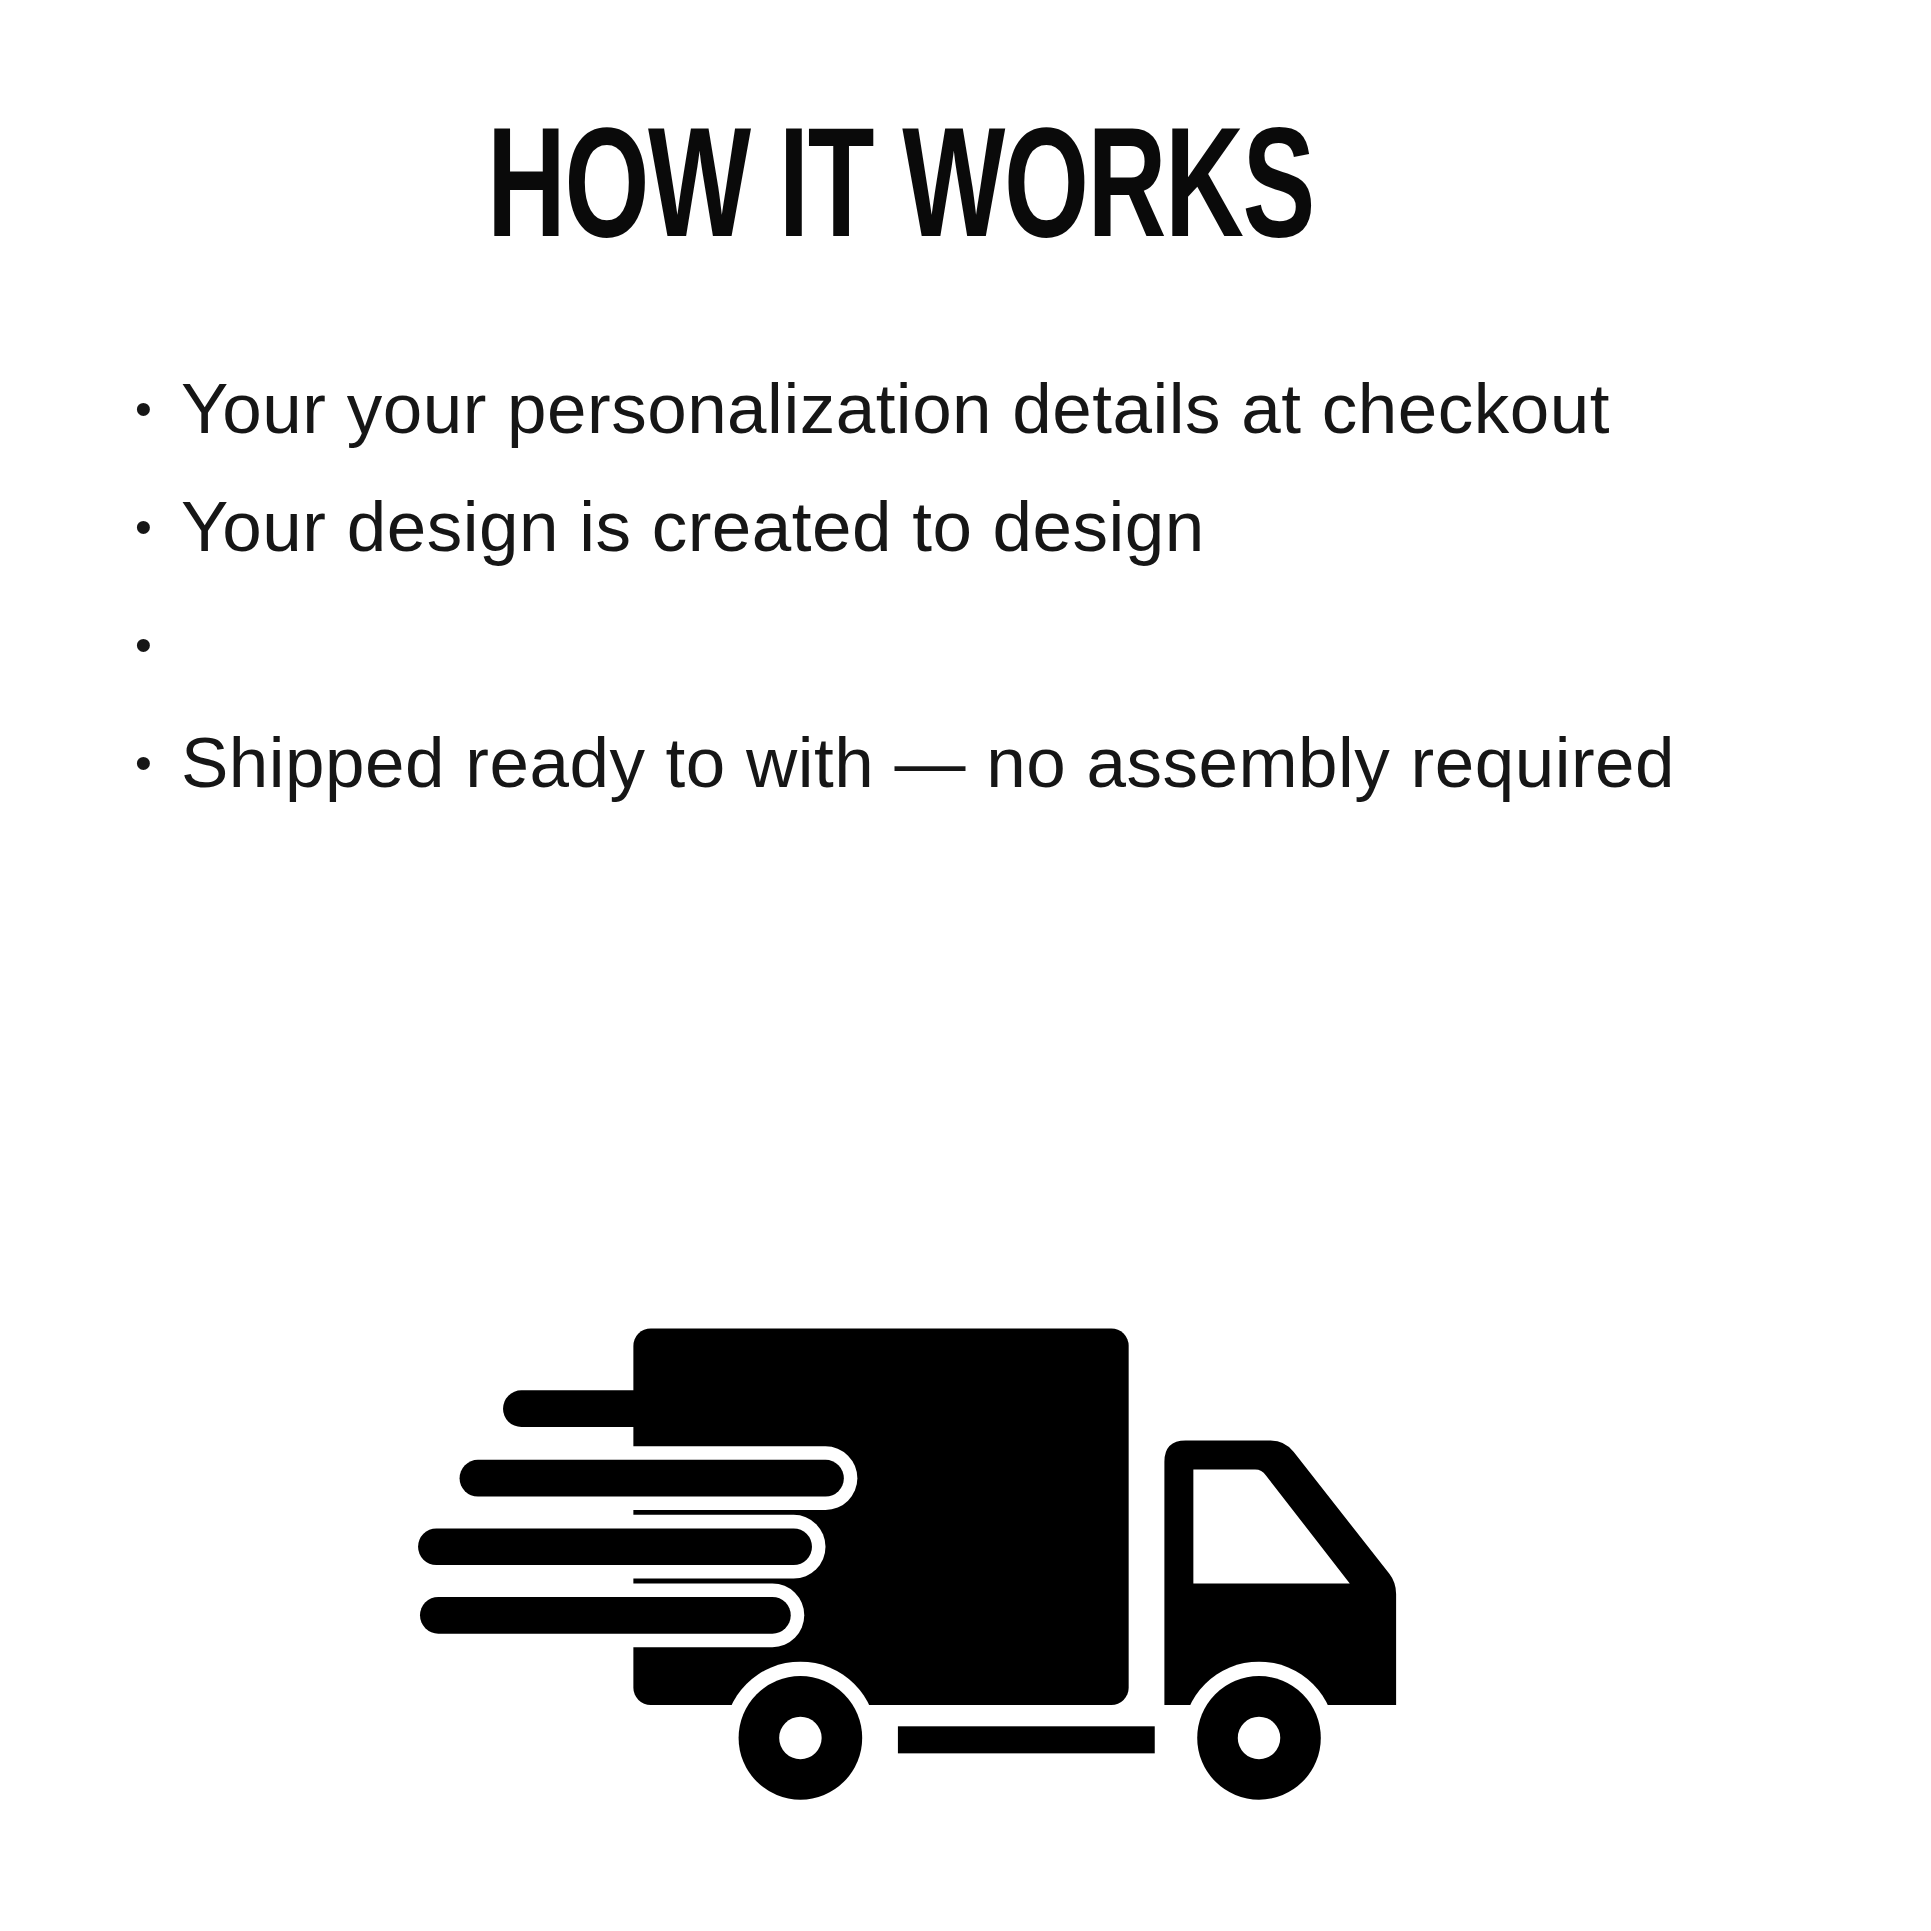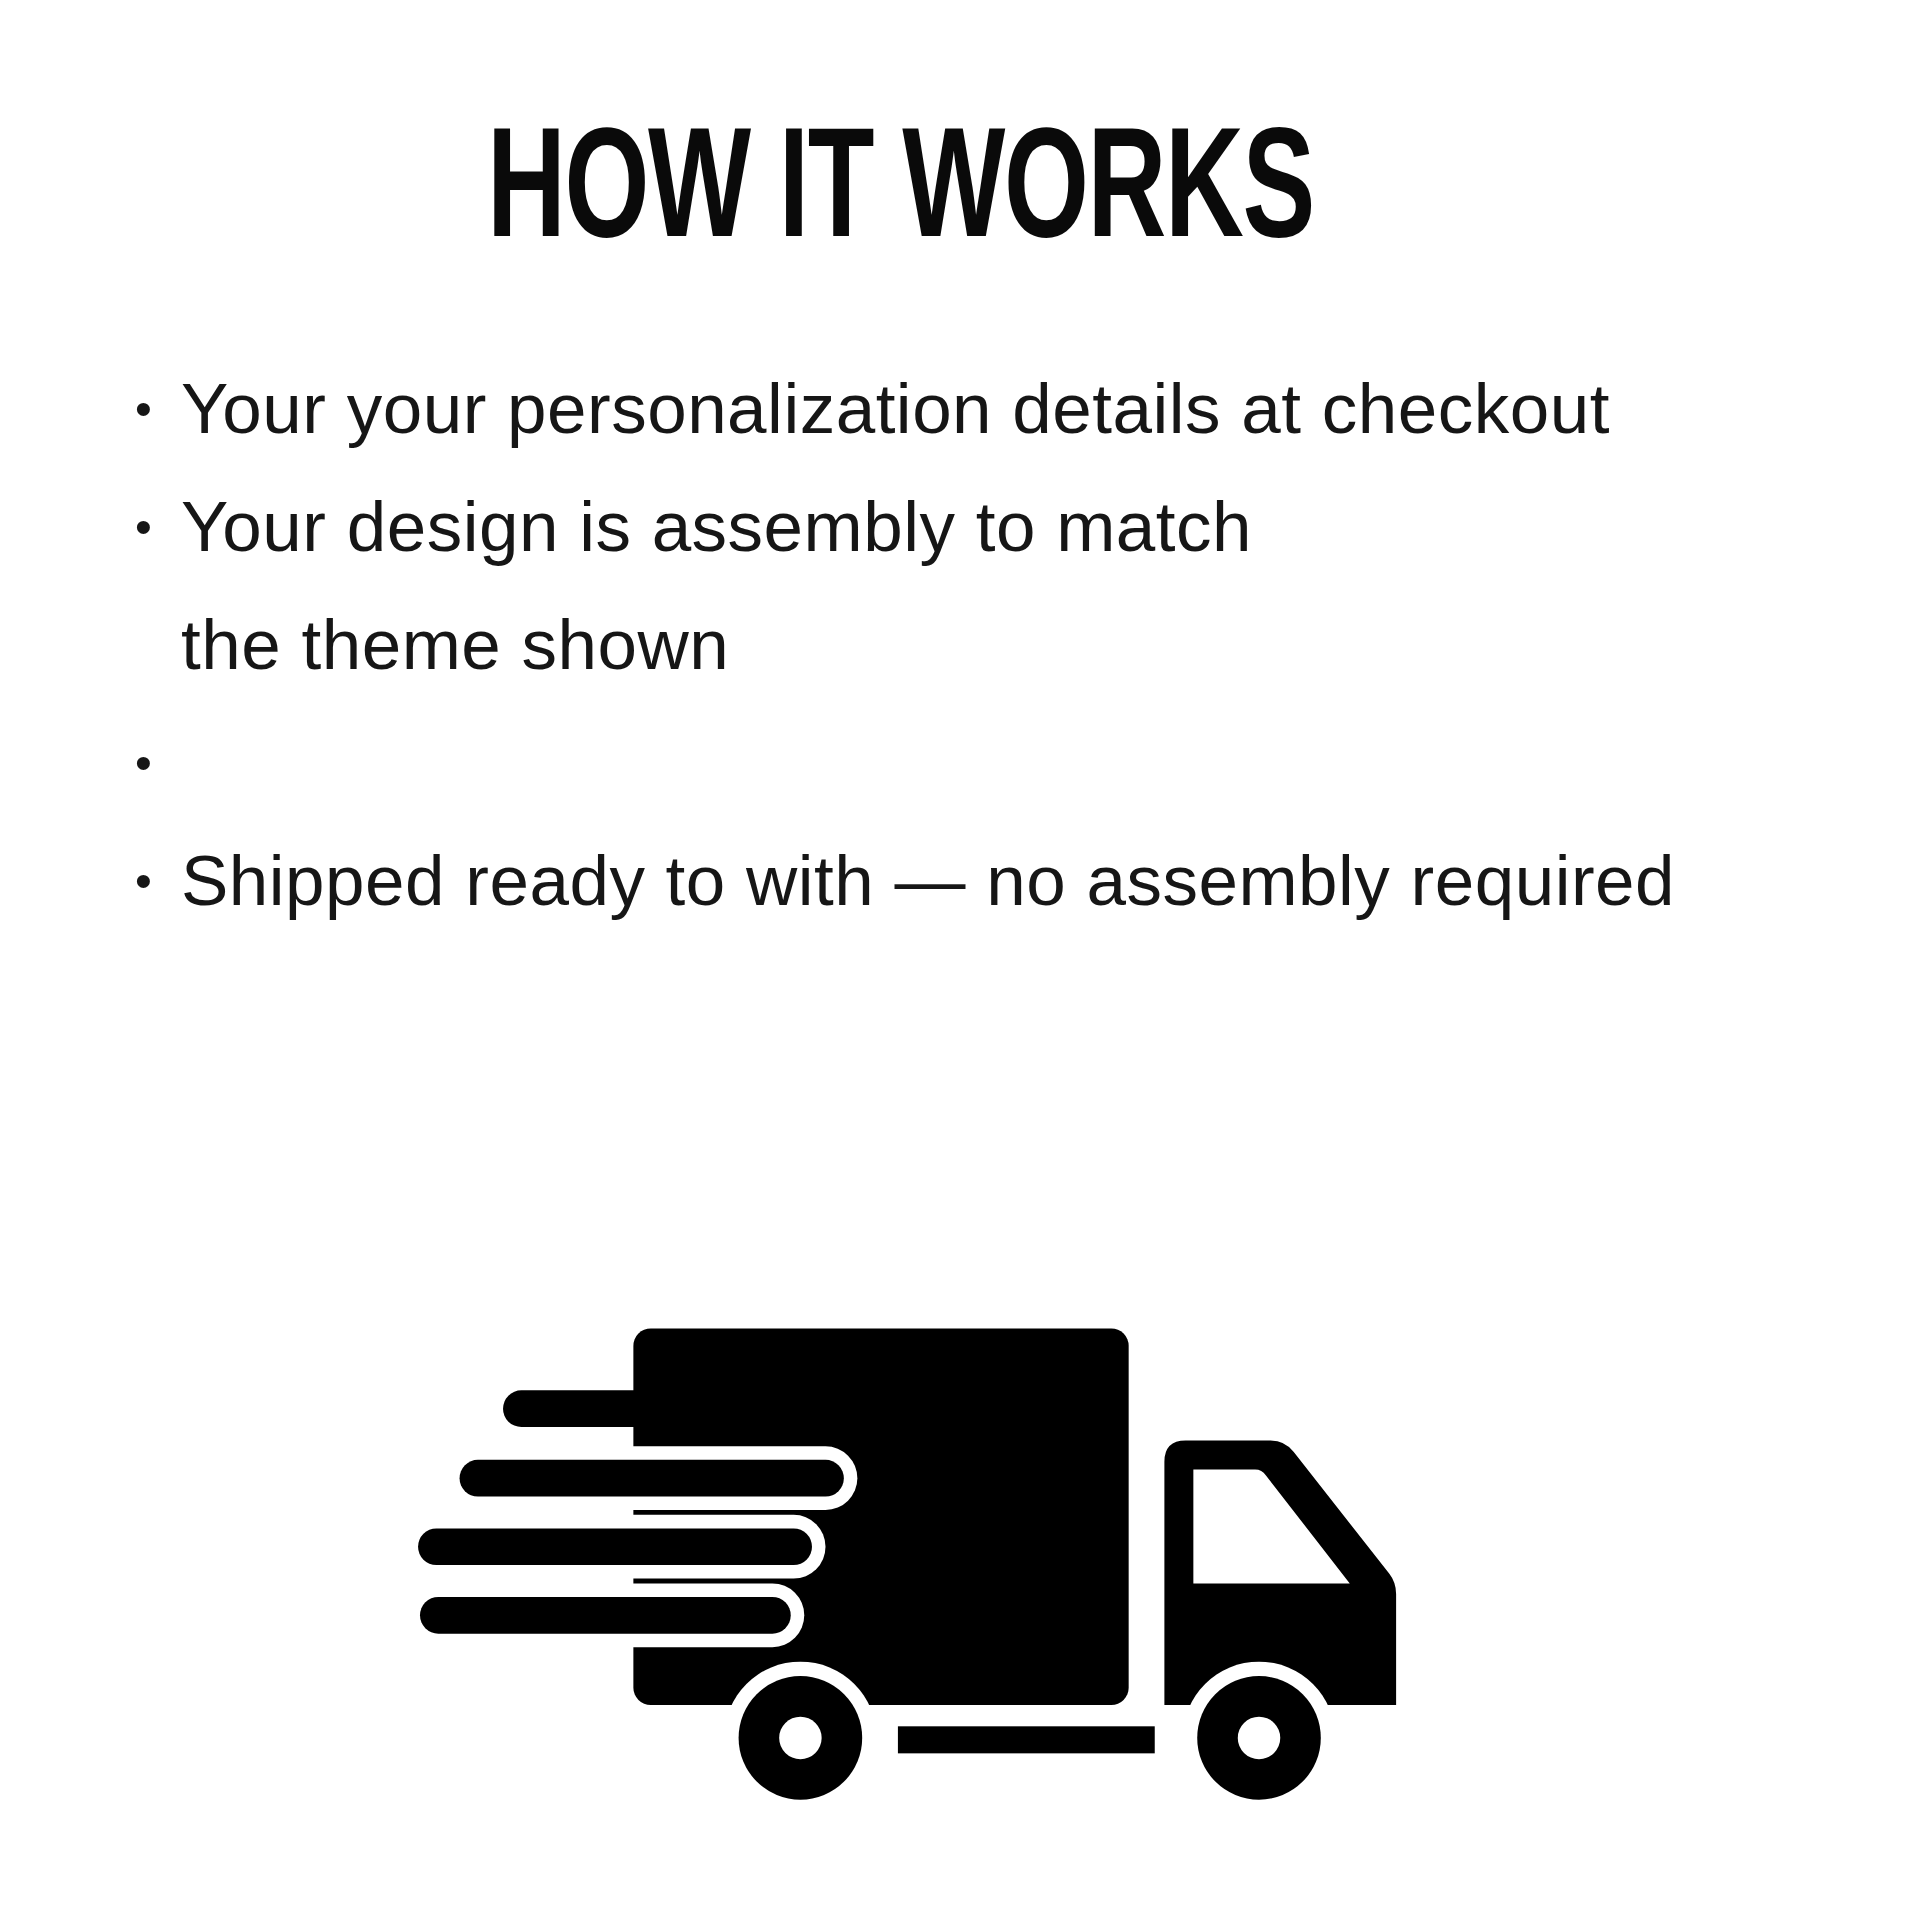--- a/index.html
+++ b/index.html
@@ -74,25 +74,21 @@
 
   <h1 class="title">HOW IT WORKS</h1>
 
   <div class="bullet-list">
     <div class="bullet-line">
       <span class="bullet-dot">•</span>
       <span class="bullet-text">Your your personalization details at checkout</span>
     </div>
     <div class="bullet-line">
       <span class="bullet-dot">•</span>
-      <span class="bullet-text">Your design is assembly to match</span>
-    </div>
-    <div class="bullet-line">
-      <span class="bullet-dot"></span>
-      <span class="bullet-text">the theme shown</span>
+      <span class="bullet-text">Your design is created to design</span>
     </div>
     <div class="bullet-line">
       <span class="bullet-dot">•</span>
     </div>
     <div class="bullet-line">
       <span class="bullet-dot">•</span>
       <span class="bullet-text">Shipped ready to with — no assembly required</span>
     </div>
   </div>
 

